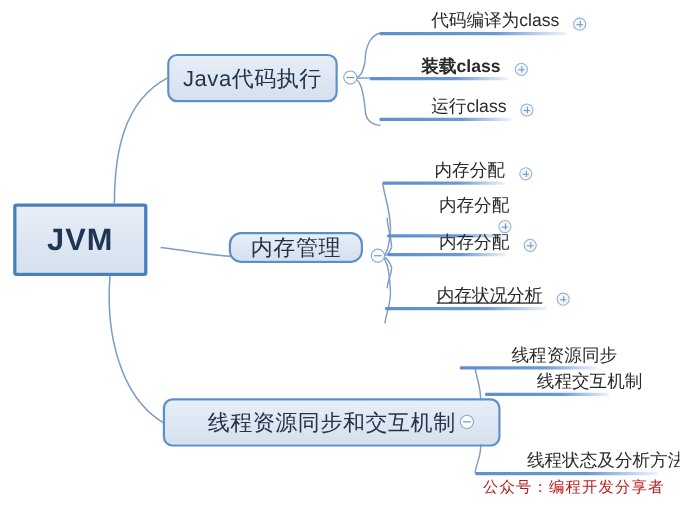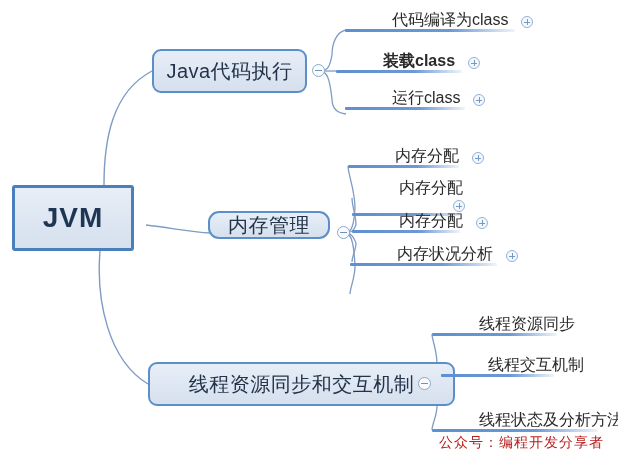--- a/index.html
+++ b/index.html
@@ -243,37 +243,37 @@
     <span class="plus-btn"></span>
     <span class="leaf-underline" style="width:108px;"></span>
   </div>
 
   <div class="leaf" style="left:352px; top:211px;">
     <span class="leaf-label">内存分配</span>
     <span class="plus-btn"></span>
     <span class="leaf-underline" style="width:108px;"></span>
   </div>
 
-  <div class="leaf" style="left:350px; top:244px;">
+  <div class="leaf" style="left:350px; top:260px;text-decoration:underline;">
     <span class="leaf-label">内存状况分析</span>
     <span class="plus-btn"></span>
     <span class="leaf-underline" style="width:147px;"></span>
   </div>
 
   <div class="node node-b3">
     <span>线程资源同步和交互机制</span>
   </div>
   <div class="collapse-btn" style="left:418px; top:377px;"></div>
 
-  <div class="leaf" style="left:432px; top:314px;">
+  <div class="leaf" style="left:418px; top:314px;">
     <span class="leaf-label">线程资源同步</span>
     <span class="leaf-underline" style="width:125px;"></span>
   </div>
 
-  <div class="leaf" style="left:441px; top:355px;">
+  <div class="leaf" style="left:441px; top:338px;">
     <span class="leaf-label">线程交互机制</span>
     <span class="leaf-underline" style="width:113px;"></span>
   </div>
 
   <div class="leaf" style="left:432px; top:410px;text-align:right;">
     <span class="leaf-label">线程状态及分析方法</span>
     <span class="leaf-underline" style="width:166px;"></span>
   </div>
 
   <div class="watermark">公众号：编程开发分享者</div>

